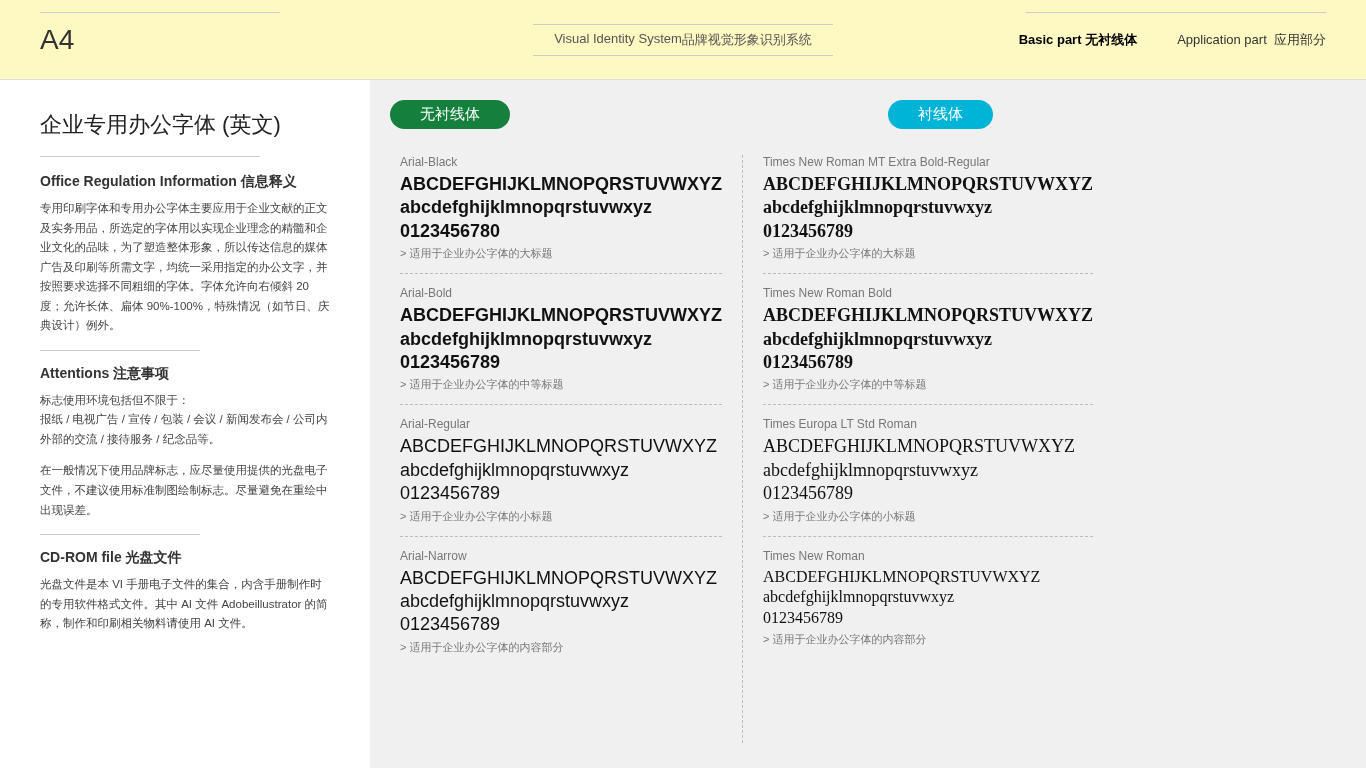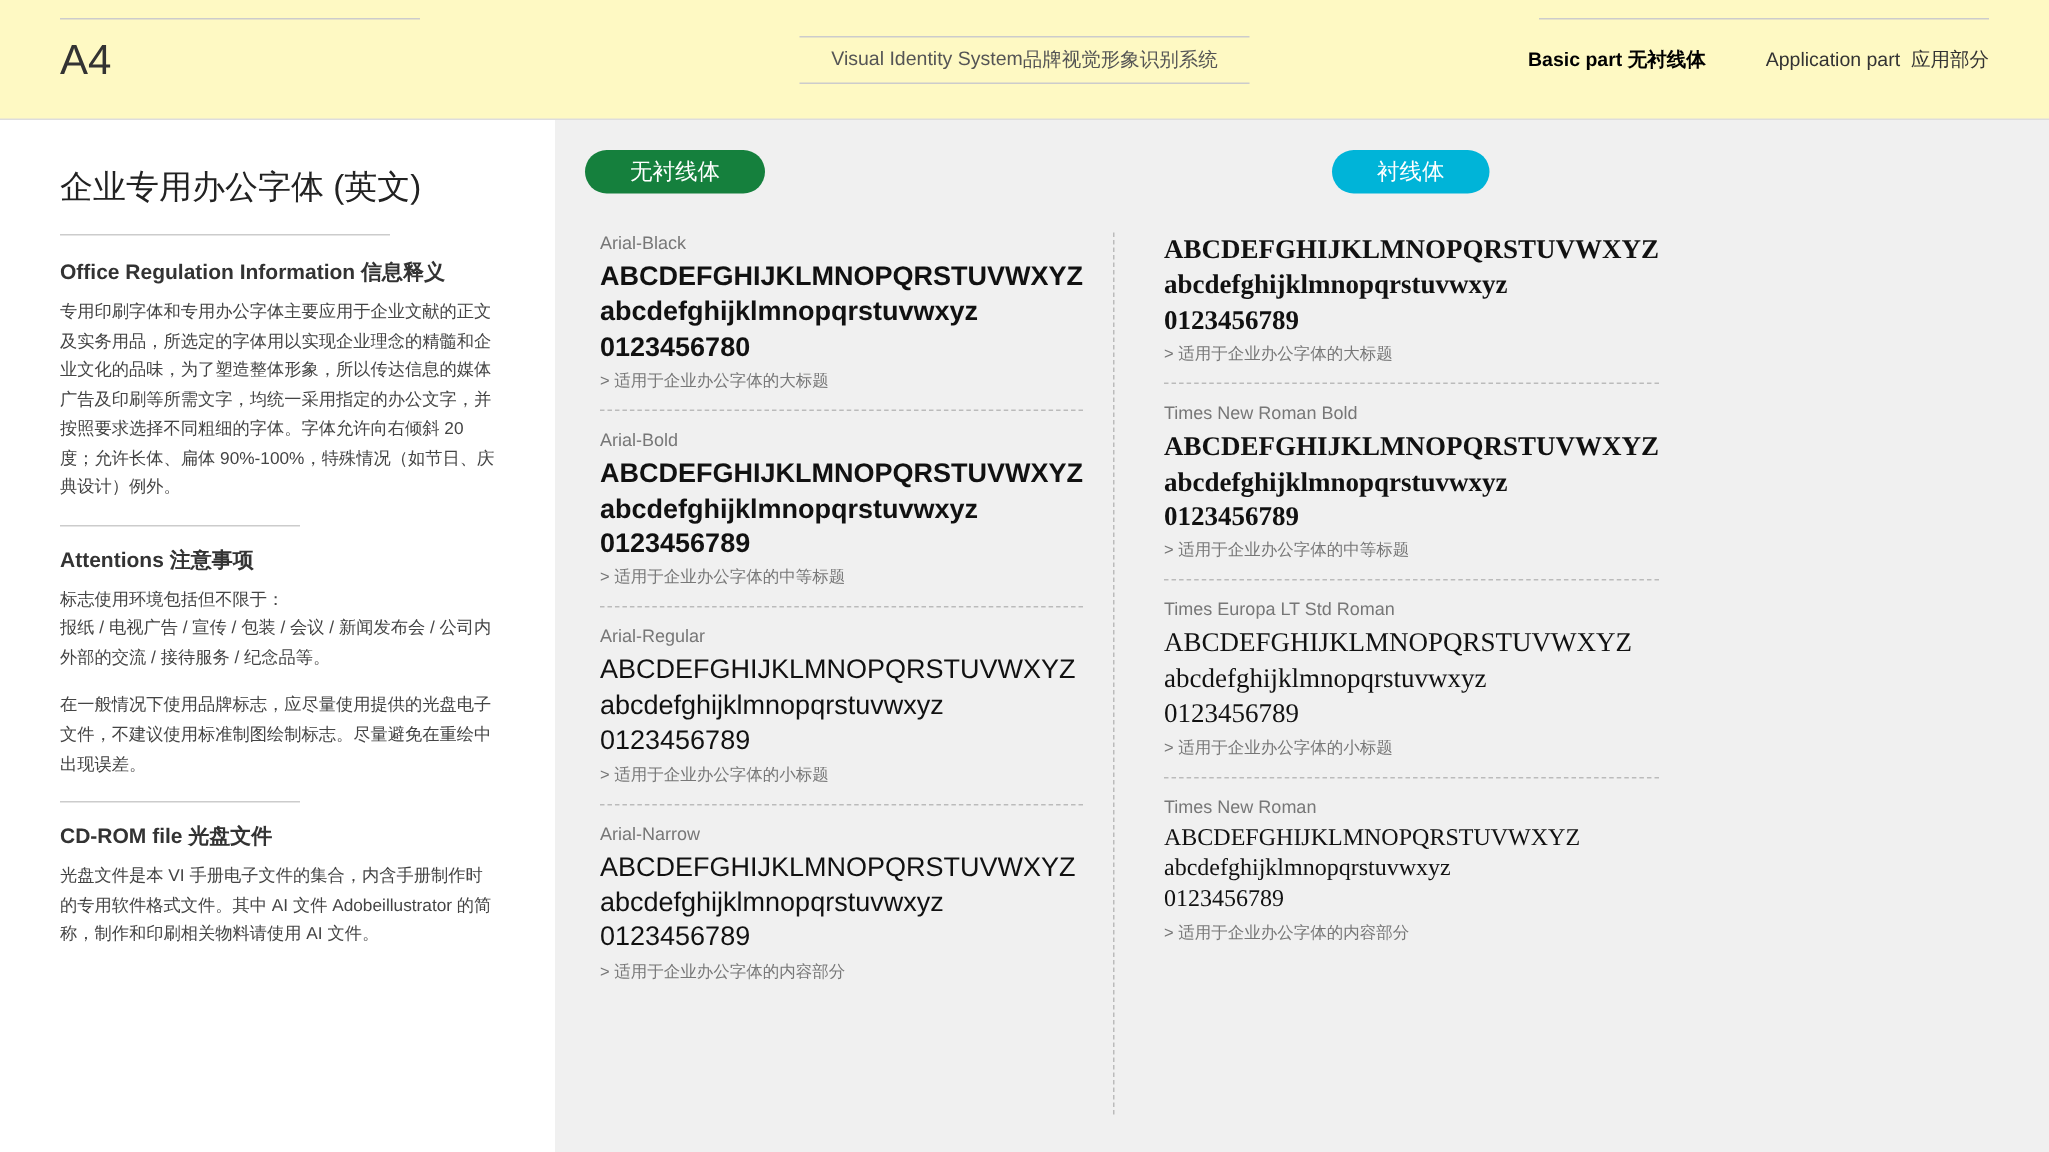--- a/index.html
+++ b/index.html
@@ -246,21 +246,21 @@
       font-size: 11px;
       color: #777;
       margin-top: 3px;
     }
     .font-desc::before {
       content: '> ';
     }
 
     .cols-wrapper {
       display: flex;
-      gap: 13px;
+      gap: 0;
       height: calc(100% - 60px);
     }
   </style>
 </head>
 <body>
 
 <div class="header">
   <div class="header-line-top"></div>
   <div class="header-left">
     <span class="header-page-num">A4</span>
@@ -353,20 +353,21 @@
           <div class="font-demo-narrow">abcdefghijklmnopqrstuvwxyz</div>
           <div class="font-demo-narrow">0123456789</div>
           <div class="font-desc">适用于企业办公字体的内容部分</div>
         </div>
 
       </div>
 
       <div class="font-col font-col-right">
 
         <div class="font-entry">
+          <div class="font-name">Times New Roman MT Extra Bold-Regular</div>
           <div class="font-demo-times-extra">ABCDEFGHIJKLMNOPQRSTUVWXYZ</div>
           <div class="font-demo-times-extra">abcdefghijklmnopqrstuvwxyz</div>
           <div class="font-demo-times-extra">0123456789</div>
           <div class="font-desc">适用于企业办公字体的大标题</div>
         </div>
 
         <div class="font-entry">
           <div class="font-name">Times New Roman Bold</div>
           <div class="font-demo-times-bold">ABCDEFGHIJKLMNOPQRSTUVWXYZ</div>
           <div class="font-demo-times-bold">abcdefghijklmnopqrstuvwxyz</div>

